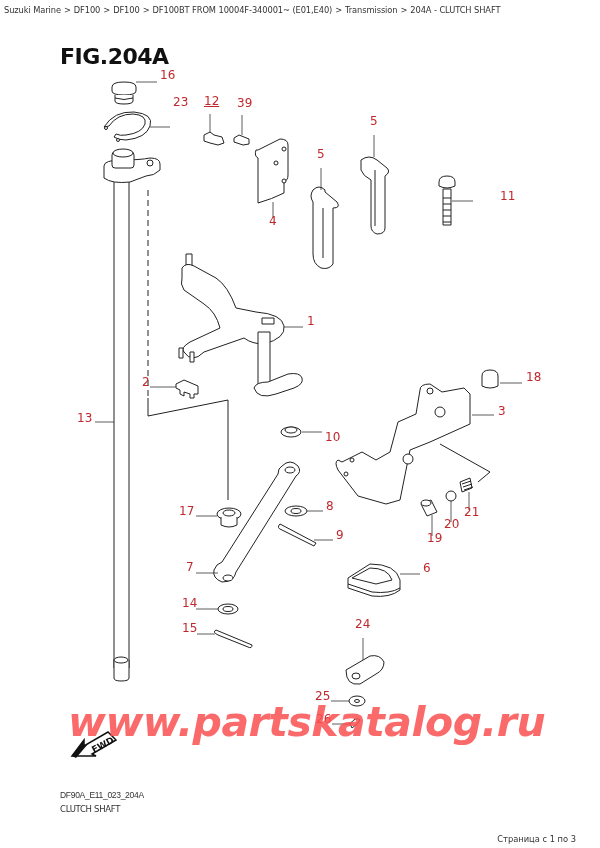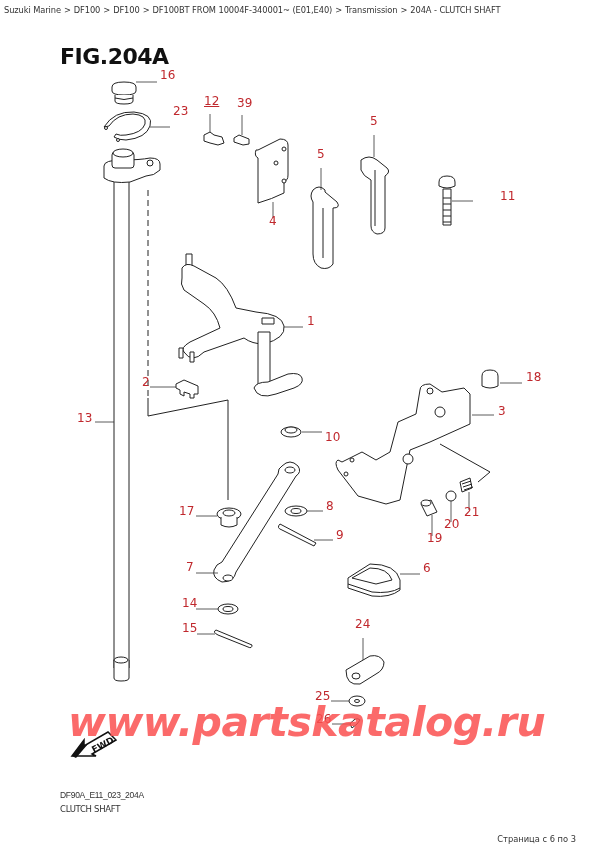--- a/index.html
+++ b/index.html
@@ -206,21 +206,21 @@
   <line class="leader" x1="331" y1="701" x2="349" y2="701"></line>
 
   <g>
     <path class="part" d="M350 724 q6 -8 10 -4 q-2 4 -8 8 z"></path>
   </g>
   <line class="leader" x1="332" y1="724" x2="350" y2="724"></line>
 </svg>
 
 <div id="callouts">
     <div class="callout" style="left: 160px; top: 69px;">16</div>
-    <div class="callout" style="left: 173px; top: 105px; text-align: right;">23</div>
+    <div class="callout" style="left: 173px; top: 96px; text-align: right;">23</div>
     <div class="callout" style="left: 204px; top: 95px; text-decoration: underline;">12</div>
     <div class="callout" style="left: 237px; top: 97px;">39</div>
     <div class="callout" style="left: 370px; top: 115px;">5</div>
     <div class="callout" style="left: 317px; top: 148px;">5</div>
     <div class="callout" style="left: 500px; top: 190px;">11</div>
     <div class="callout" style="left: 269px; top: 215px;">4</div>
     <div class="callout" style="left: 307px; top: 315px;">1</div>
     <div class="callout" style="left: 142px; top: 376px;">2</div>
     <div class="callout" style="left: 526px; top: 371px;">18</div>
     <div class="callout" style="left: 498px; top: 405px;">3</div>
@@ -244,13 +244,13 @@
 <svg class="fwd" width="50" height="40" viewBox="0 0 50 40">
   <path d="M2 36 L14 20 L14 26 L38 12 L46 20 L22 34 L26 36 Z" fill="#fff" stroke="#111" stroke-width="1.5"></path>
   <path d="M2 36 L14 20 L14 26 L18 24 L6 38 Z" fill="#111"></path>
   <text x="20" y="30" transform="rotate(-28 28 24)" font-size="9" font-family="DejaVu Sans, sans-serif" font-weight="bold" fill="#111">FWD</text>
 </svg>
 
 <div class="watermark">www.partskatalog.ru</div>
 
 <div class="footer-code">DF90A_E11_023_204A</div>
 <div class="footer-name">CLUTCH SHAFT</div>
-<div class="page-info">Страница с 6 по 3</div>
+<div class="page-info">Страница с 1 по 3</div>
 
 </body></html>

